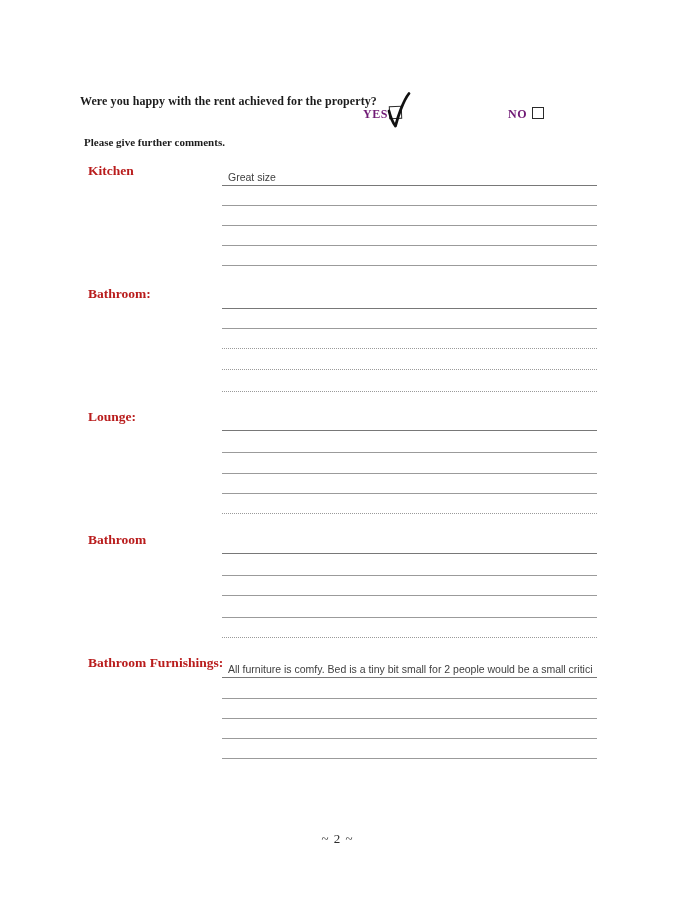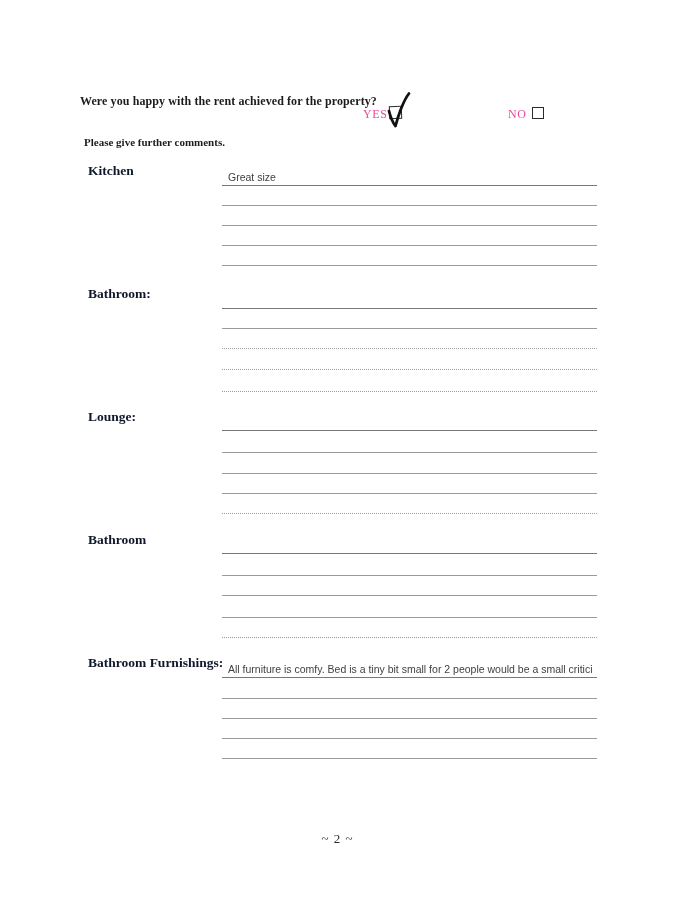--- a/index.html
+++ b/index.html
@@ -14,43 +14,43 @@
   #page { position: absolute; inset: 0; }
 
   .question {
     position: absolute; left: 80px; top: 76px; width: 470px;
     font-size: 12px; font-weight: 700; letter-spacing: 0.1px;
     color: #1c1c1c;
     margin-top: 18px;
   }
   .yn-label {
     position: absolute; top: 107px;
-    font-size: 12px; font-weight: 400; letter-spacing: 0.6px;
-    color: #ec4899;
+    font-size: 12px; font-weight: 700; letter-spacing: 0.6px;
+    color: #701a75;
   }
   .yes-label { left: 363px; }
   .no-label  { left: 508px; }
   .checkbox {
     position: absolute; box-sizing: border-box;
     border: 1.5px solid #2a2a2a; background: #fff;
   }
   .yes-box { left: 389px; top: 106px; width: 13px; height: 13px; transform: rotate(-2deg); }
   .no-box  { left: 532px; top: 107px; width: 12px; height: 12px; }
   .tick {
     position: absolute; left: 384px; top: 91px; width: 30px; height: 40px;
     pointer-events: none;
   }
   .instruction {
     position: absolute; left: 84px; top: 136px;
     font-size: 11px; font-weight: 600; color: #1c1c1c;
   }
 
   .section-label {
     position: absolute; left: 88px;
-    font-size: 13.5px; font-weight: 600; color: #0f172a;
+    font-size: 13.5px; font-weight: 600; color: #b91c1c;
   }
   .answer {
     position: absolute; left: 228px; width: 365px;
     font-family: "Liberation Sans", "DejaVu Sans", sans-serif;
     font-size: 10.5px; color: #3f3f3f; white-space: nowrap; overflow: hidden;
   }
   .ln {
     position: absolute; left: 222px; width: 375px; height: 0;
   }
   .ln.solid  { border-top: 1.2px solid #9b9b9b; }

